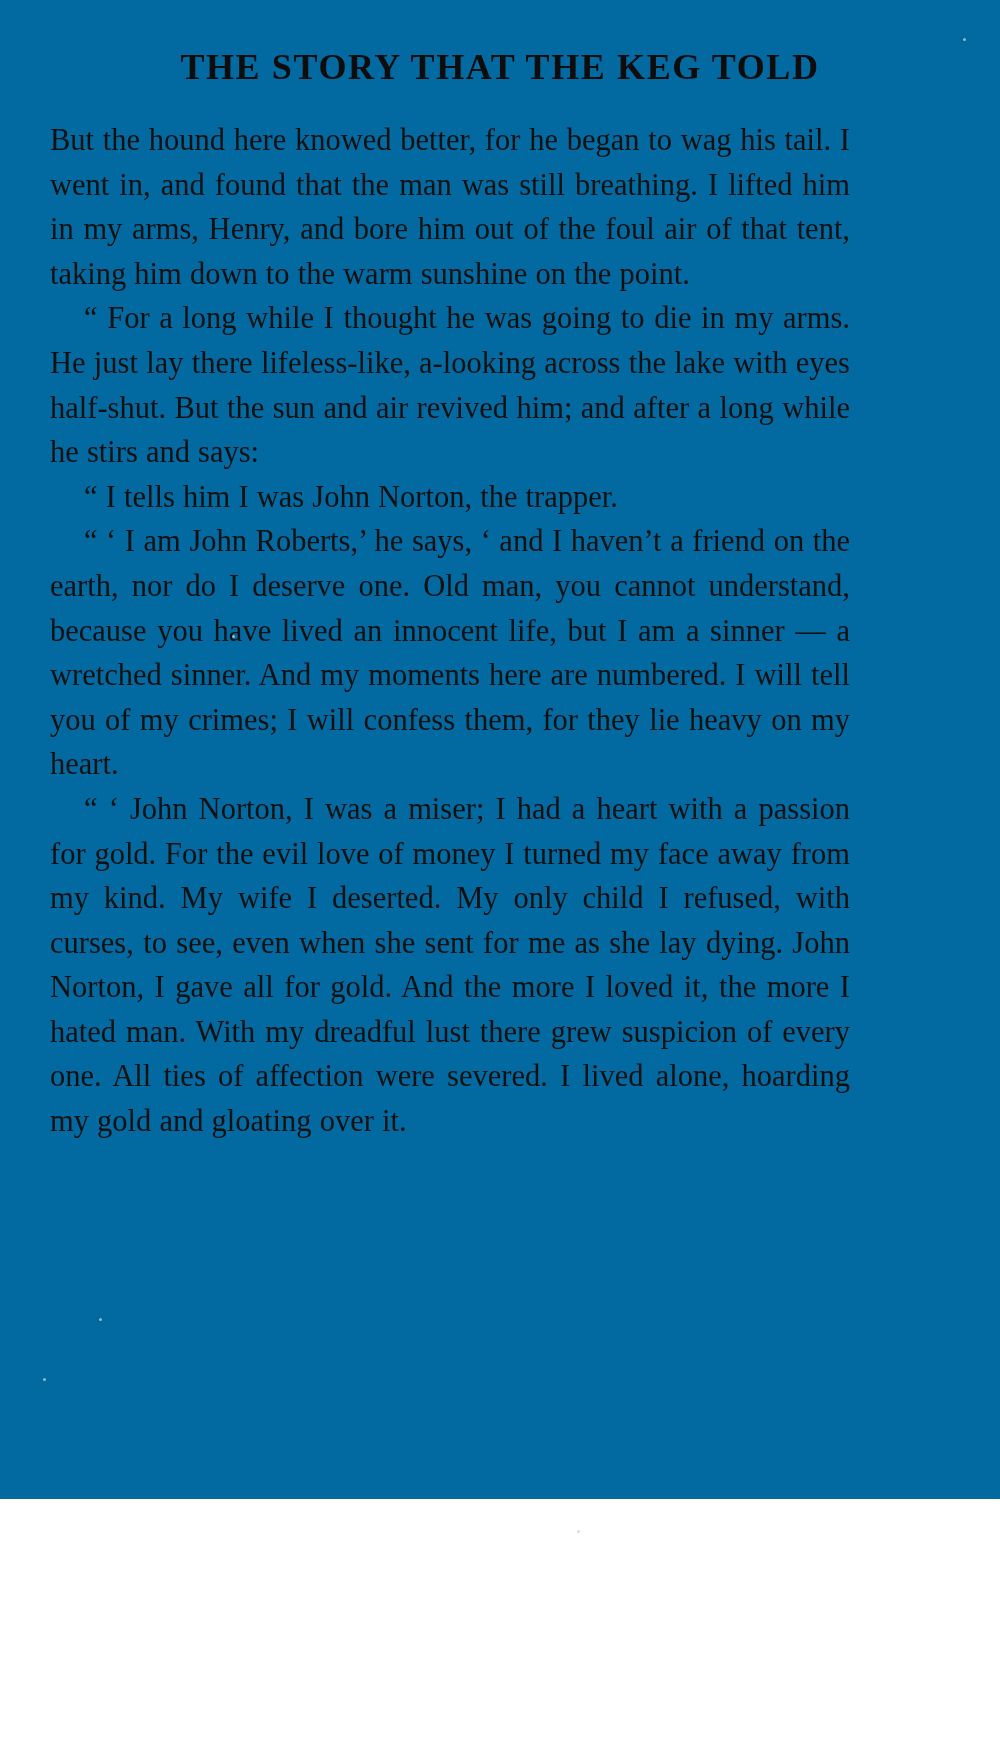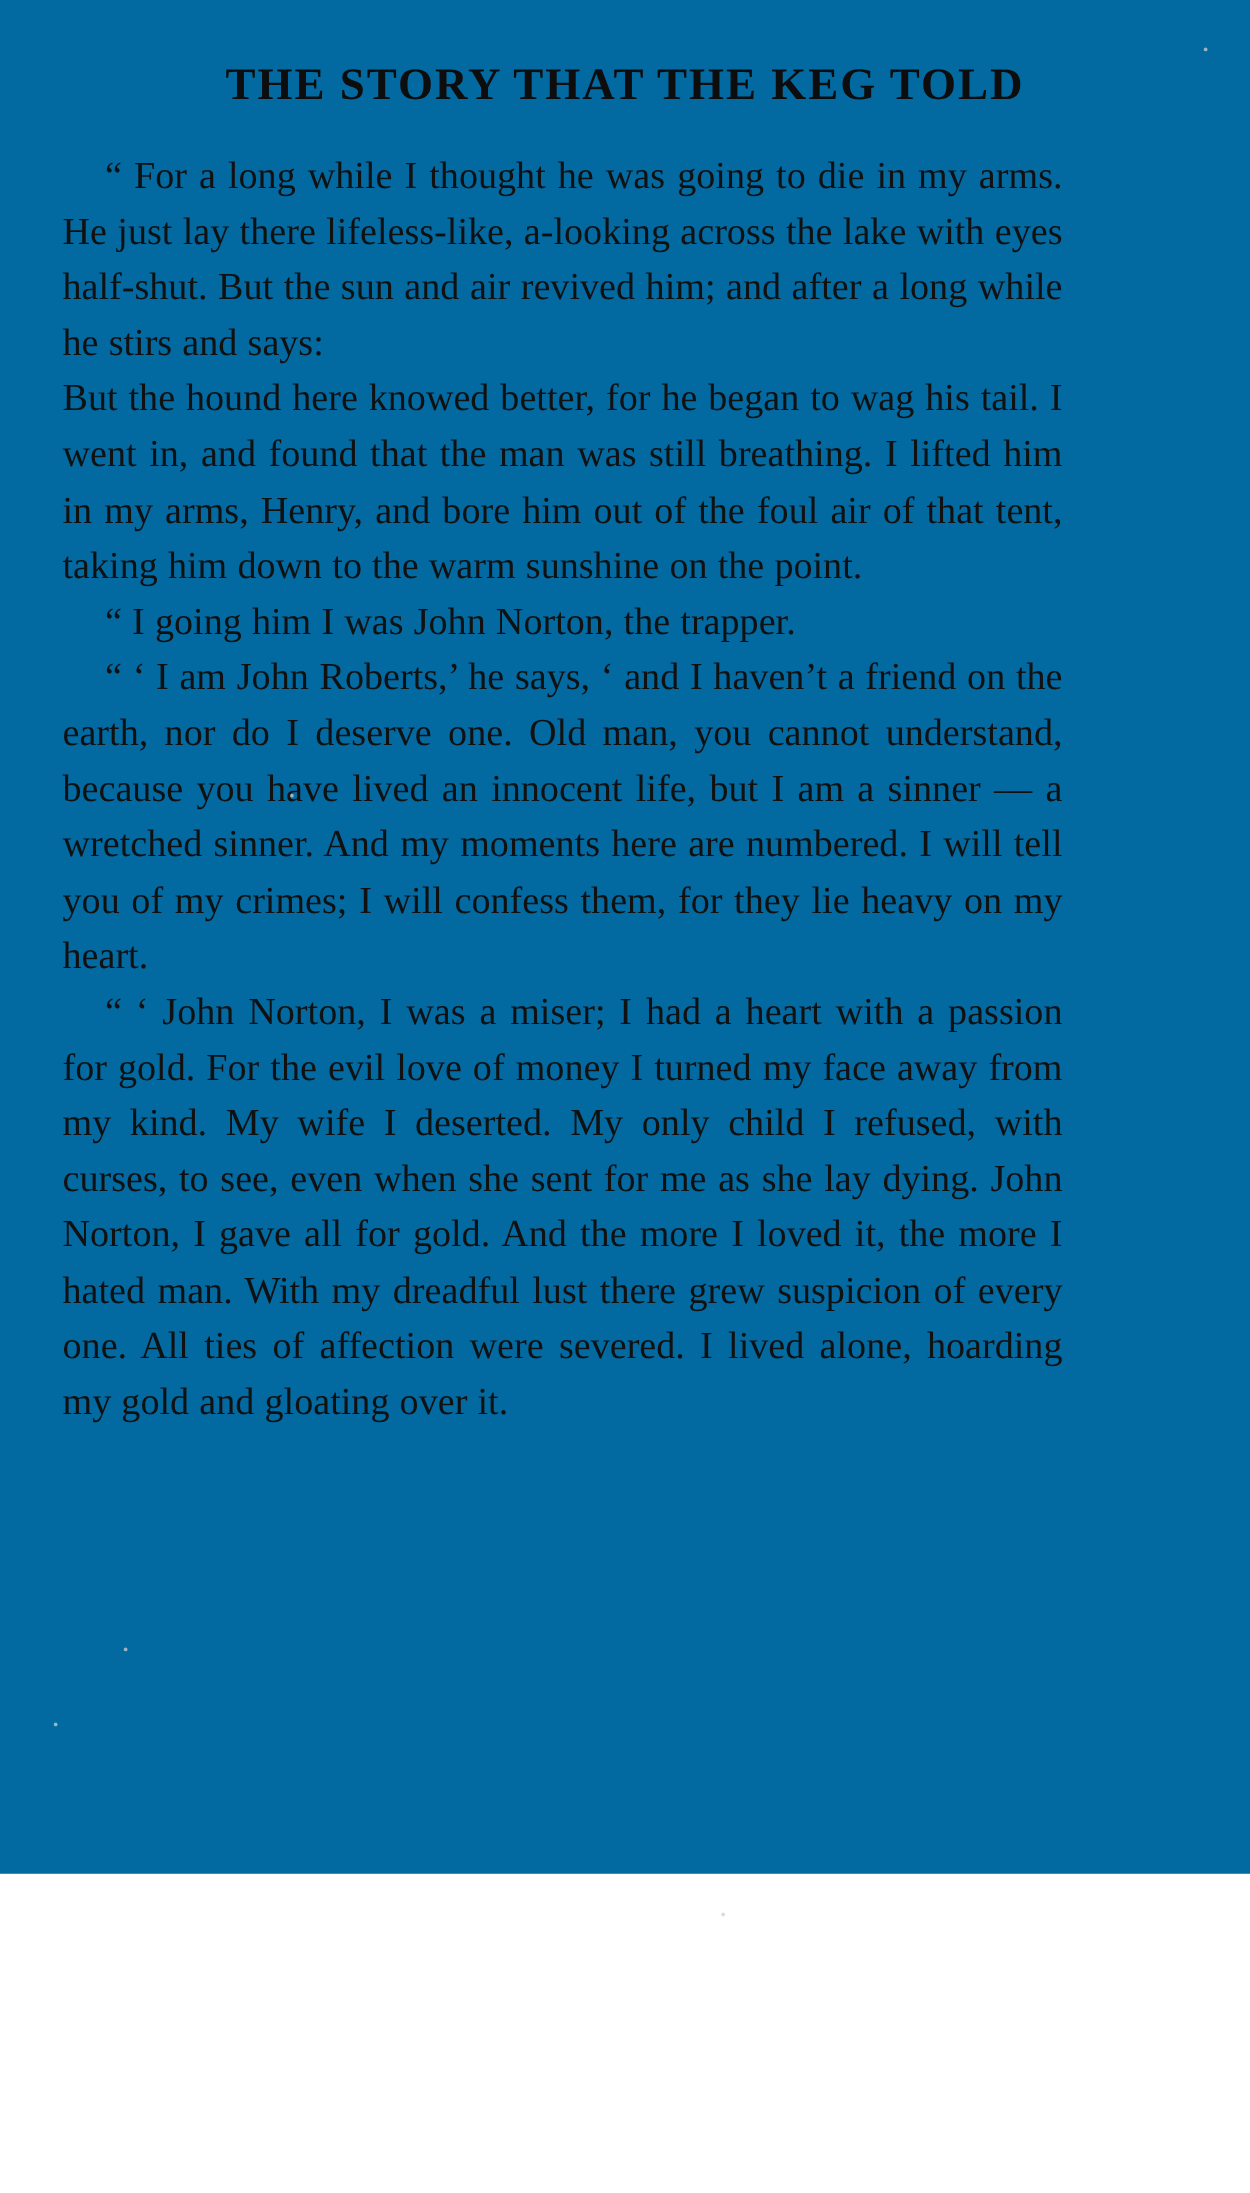--- a/index.html
+++ b/index.html
@@ -79,23 +79,23 @@
   }
 </style>
 </head>
 <body>
 
 <div class="page">
 
   <div class="page-title">THE STORY THAT THE KEG TOLD</div>
 
   <div class="body-text">
+    <p class="para">But the hound here knowed better, for he began to wag his tail.  I went in, and found that the man was still breathing.  I lifted him in my arms, Henry, and bore him out of the foul air of that tent, taking him down to the warm sunshine on the point.</p>
     <p class="para indent">“ For a long while I thought he was going to die in my arms.  He just lay there lifeless-like, a-looking across the lake with eyes half-shut.  But the sun and air revived him; and after a long while he stirs and says:</p>
-    <p class="para">But the hound here knowed better, for he began to wag his tail.  I went in, and found that the man was still breathing.  I lifted him in my arms, Henry, and bore him out of the foul air of that tent, taking him down to the warm sunshine on the point.</p>
-    <p class="para indent">“ I going him I was John Norton, the trapper.</p>
+    <p class="para indent">“ I tells him I was John Norton, the trapper.</p>
     <p class="para indent">“ ‘ I am John Roberts,’ he says, ‘ and I haven’t a friend on the earth, nor do I deserve one.  Old man, you cannot understand, because you have lived an innocent life, but I am a sinner — a wretched sinner. And my moments here are numbered.  I will tell you of my crimes; I will confess them, for they lie heavy on my heart.</p>
     <p class="para indent">“ ‘ John Norton, I was a miser; I had a heart with a passion for gold.  For the evil love of money I turned my face away from my kind.  My wife I deserted. My only child I refused, with curses, to see, even when she sent for me as she lay dying.  John Norton, I gave all for gold.  And the more I loved it, the more I hated man.  With my dreadful lust there grew suspicion of every one.  All ties of affection were severed.  I lived alone, hoarding my gold and gloating over it.</p>
   </div>
 
 
   <span class="speck" style="left:963px; top:38px;"></span>
   <span class="speck" style="left:99px; top:1318px;"></span>
   <span class="speck" style="left:43px; top:1378px;"></span>
   <span class="speck" style="left:577px; top:1530px;"></span>
   <span class="speck" style="left:232px; top:635px;"></span>

